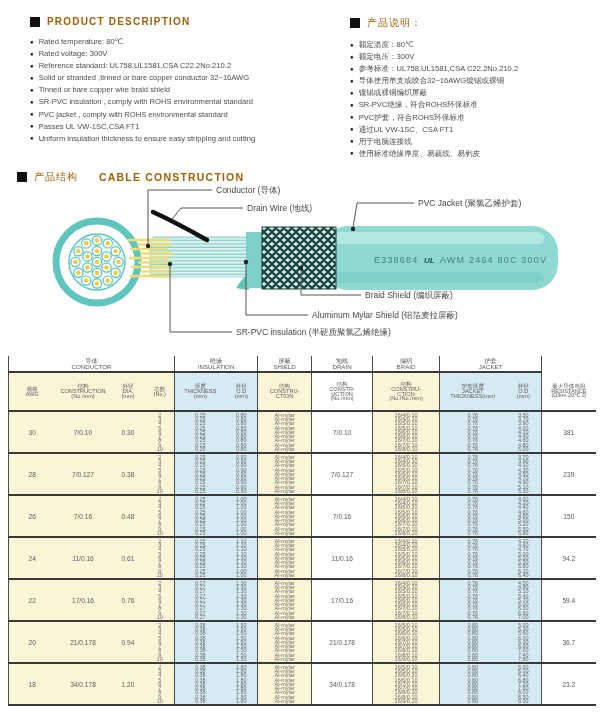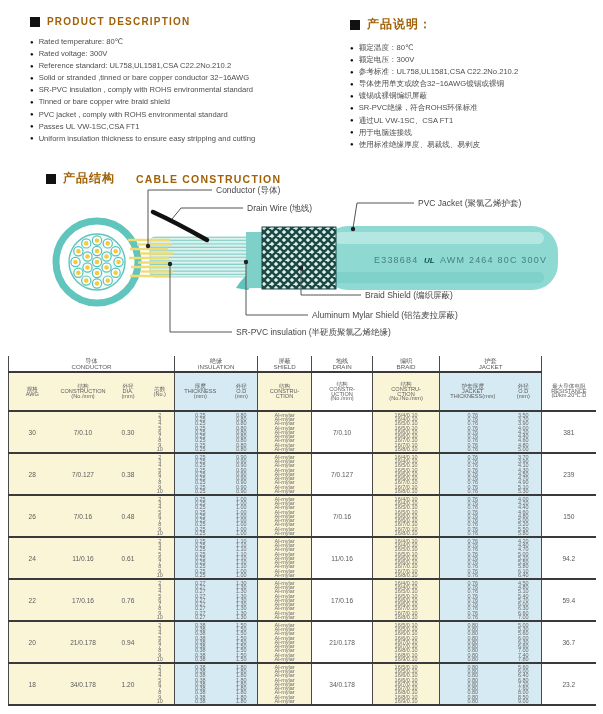--- a/index.html
+++ b/index.html
@@ -4,29 +4,29 @@
 <style>
   html,body{margin:0;padding:0;}
   body{
     width:603px;height:714px;background:#ffffff;position:relative;overflow:hidden;
     font-family:"Liberation Sans","DejaVu Sans",sans-serif;color:#4f4f4f;
   }
   
   .sec-title{display:flex;align-items:center;gap:7px;color:#a16207;}
   .sq{width:10px;height:10px;background:#111;display:inline-block;flex:0 0 auto;}
   .sec-title .t-en{font-size:10px;font-weight:bold;letter-spacing:1.2px;}
-  .sec-title .t-cn{font-size:12px;font-weight:bold;letter-spacing:1px;}
+  .sec-title .t-cn{font-size:10px;font-weight:normal;letter-spacing:1px;}
   .desc{position:absolute;top:16px;}
   .desc-en{left:30px;width:312px;}
   .desc-cn{left:350px;width:248px;}
   .desc ul{list-style:none;margin:9px 0 16px 0;padding:0;}
   .desc li{font-size:7.6px;line-height:11.6px;white-space:nowrap;color:#4d4d4d;}
   .desc li::before{content:"●";font-size:6px;margin-right:5px;color:#0d0d0d;vertical-align:0.5px;}
   
-  .cons-title{position:absolute;left:46px;top:170px;}
+  .cons-title{position:absolute;left:17px;top:170px;}
   .cons-title .t-cn{margin-right:14px;}
   .cons-title .t-en{font-size:10.5px;}
   svg#diagram{position:absolute;left:0;top:168px;}
   svg text{font-family:"Liberation Sans","DejaVu Sans",sans-serif;font-size:8.5px;fill:#474747;}
   svg text.print{font-size:9px;fill:#4a7f79;letter-spacing:1.2px;}
   svg text.ulmark{font-size:8px;font-weight:bold;font-style:italic;fill:#16504b;letter-spacing:0;}
   
   table#spec{
     position:absolute;left:8px;top:356px;width:587px;table-layout:fixed;
     border-collapse:collapse;font-family:"Liberation Sans","DejaVu Sans",sans-serif;
@@ -53,40 +53,41 @@
 <section class="desc desc-en">
   <div class="sec-title">
     <span class="sq"></span>
     <span class="t-en">PRODUCT DESCRIPTION</span>
   </div>
   <ul>
     <li>Rated temperature: 80℃</li>
     <li>Rated voltage: 300V</li>
     <li>Reference standard: UL758,UL1581,CSA C22.2No.210.2</li>
     <li>Solid or stranded ,tinned or bare copper conductor 32~16AWG</li>
+    <li>Tinned or bare copper wire braid shield</li>
     <li>SR-PVC insulation , comply with ROHS environmental standard</li>
-    <li>Tinned or bare copper wire braid shield</li>
     <li>PVC jacket , comply with ROHS environmental standard</li>
     <li>Passes UL VW-1SC,CSA FT1</li>
     <li>Uniform insulation thickness to ensure easy stripping and cutting</li>
   </ul>
 </section>
 
 <section class="desc desc-cn">
   <div class="sec-title">
     <span class="sq"></span>
     <span class="t-cn">产品说明：</span>
   </div>
   <ul>
     <li>额定温度：80℃</li>
     <li>额定电压：300V</li>
     <li>参考标准：UL758,UL1581,CSA C22.2No.210.2</li>
     <li>导体使用单支或绞合32~16AWG镀锡或裸铜</li>
     <li>镀锡或裸铜编织屏蔽</li>
     <li>SR-PVC绝缘，符合ROHS环保标准</li>
+    <li>PVC护套，符合ROHS环保标准</li>
     <li>通过UL VW-1SC、CSA FT1</li>
     <li>用于电脑连接线</li>
     <li>使用标准绝缘厚度、易裁线、易剥皮</li>
   </ul>
 </section>
 
 <div class="sec-title cons-title">
   <span class="sq"></span>
   <span class="t-cn">产品结构</span>
   <span class="t-en">CABLE CONSTRUCTION</span>

